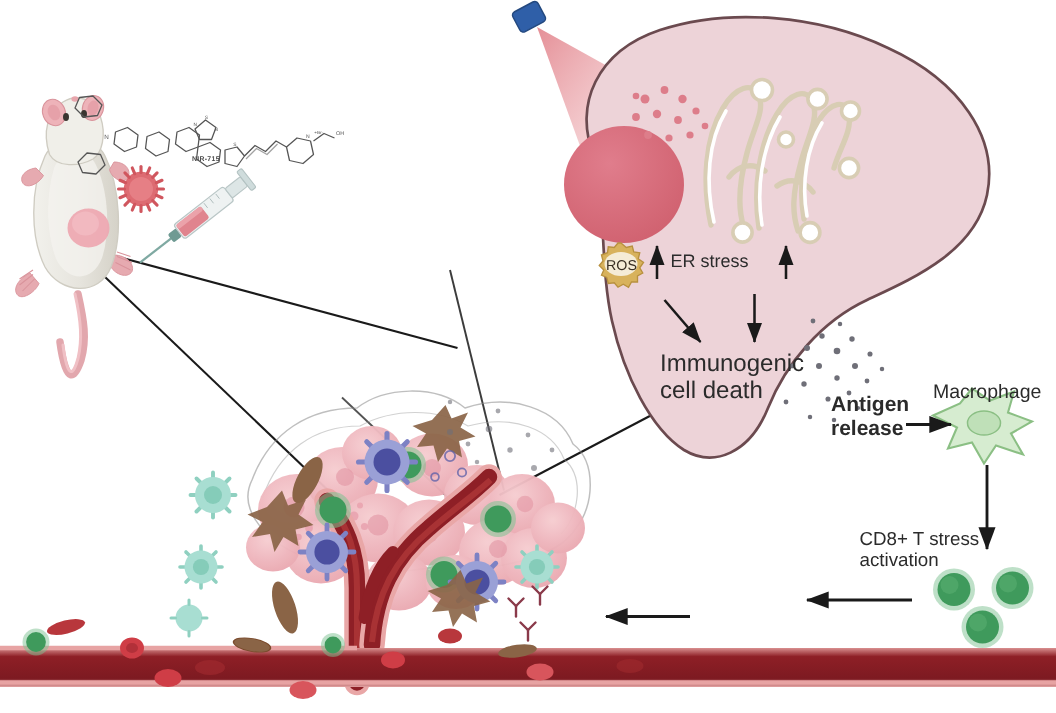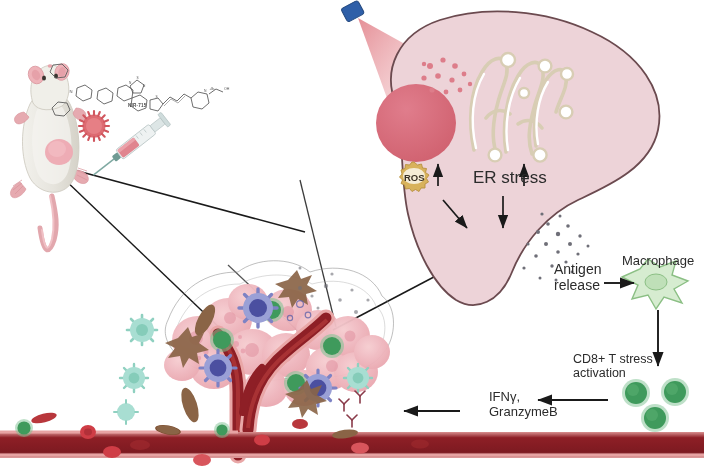--- a/index.html
+++ b/index.html
@@ -5,24 +5,24 @@
   html,body{margin:0;padding:0;background:#fff;}
   #stage{
     position:relative;width:704px;height:475px;background:#ffffff;
     font-family:"Liberation Sans",sans-serif;overflow:hidden;
   }
   #stage svg.layer{position:absolute;left:0;top:0;width:704px;height:475px;}
   .lbl{
     position:absolute;color:#2b2b2b;font-family:"Liberation Sans",sans-serif;
     line-height:1.12;white-space:pre;user-select:none;
   }
-  .lbl-ros{font-size:9.5px;font-weight:700;color:#3a3024;text-align:center;}
-  .lbl-er{font-size:17px;margin-left:26px;}
+  .lbl-ros{font-size:9.5px;font-weight:400;color:#3a3024;text-align:center;}
+  .lbl-er{font-size:12px;}
   .lbl-icd{font-size:16px;}
-  .lbl-ant{font-size:14px;}
+  .lbl-ant{font-size:14px;font-weight:bold;}
   .lbl-mac{font-size:13px;}
   .lbl-cd8{font-size:12.5px;}
   .lbl-ifn{font-size:13px;}
   .lbl-chem{font-size:4.6px;font-weight:700;color:#4a4a4a;letter-spacing:.2px;}
 </style>
 </head>
 <body>
 
 <div id="stage">
 
@@ -565,25 +565,25 @@
       <line x1="460" y1="411" x2="404" y2="411" marker-end="url(#ah)"></line>
     </g>
   </svg>
 
   <div class="lbl lbl-chem" style="left:128px;top:103px;">NIR-715</div>
 
   <div class="lbl lbl-ros" style="left:404px;top:173px;">ROS</div>
 
   <div class="lbl lbl-er" style="left:447px;top:168px;">ER stress</div>
 
+  <div class="lbl lbl-icd" style="left:440px;top:234px;">Immunogenic
+cell death</div>
 
   <div class="lbl lbl-ant" style="left:554px;top:262px;">Antigen
 release</div>
 
   <div class="lbl lbl-mac" style="left:622px;top:254px;">Macrophage</div>
 
   <div class="lbl lbl-cd8" style="left:573px;top:352px;">CD8+ T stress
 activation</div>
 
-  <div class="lbl lbl-ifn" style="left:489px;top:390px;">IFNγ,
-GranzymeB</div>
 
 </div>
 
 </body></html>

